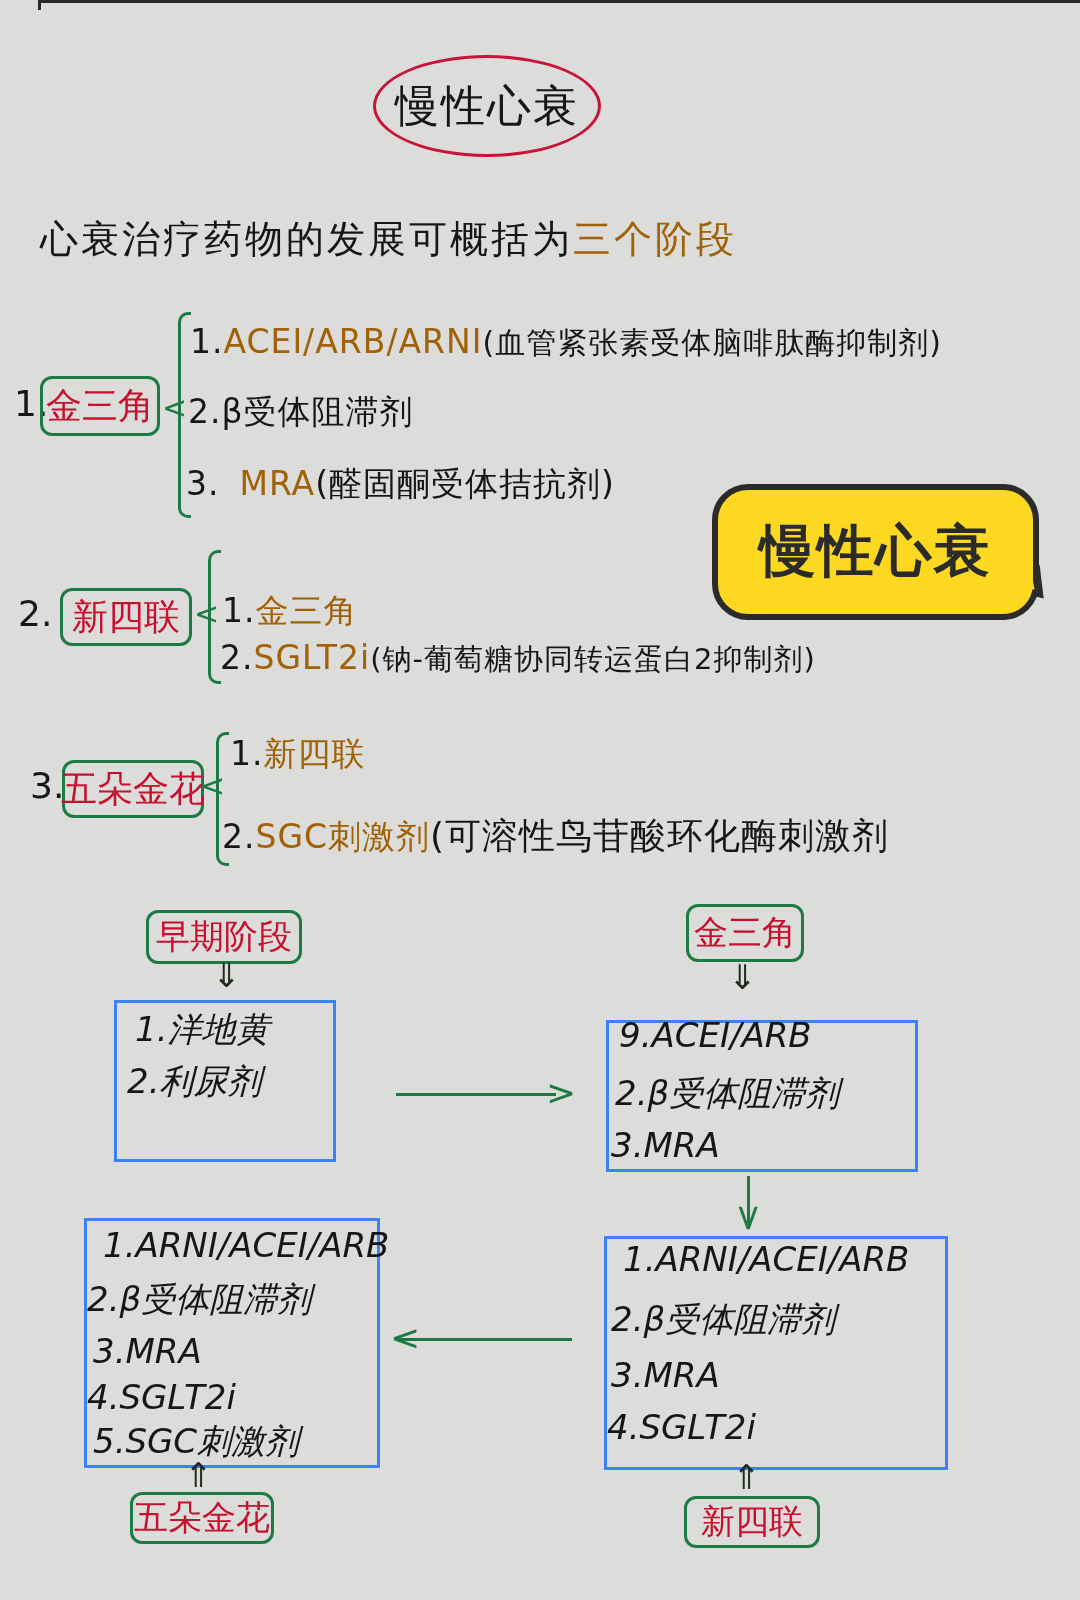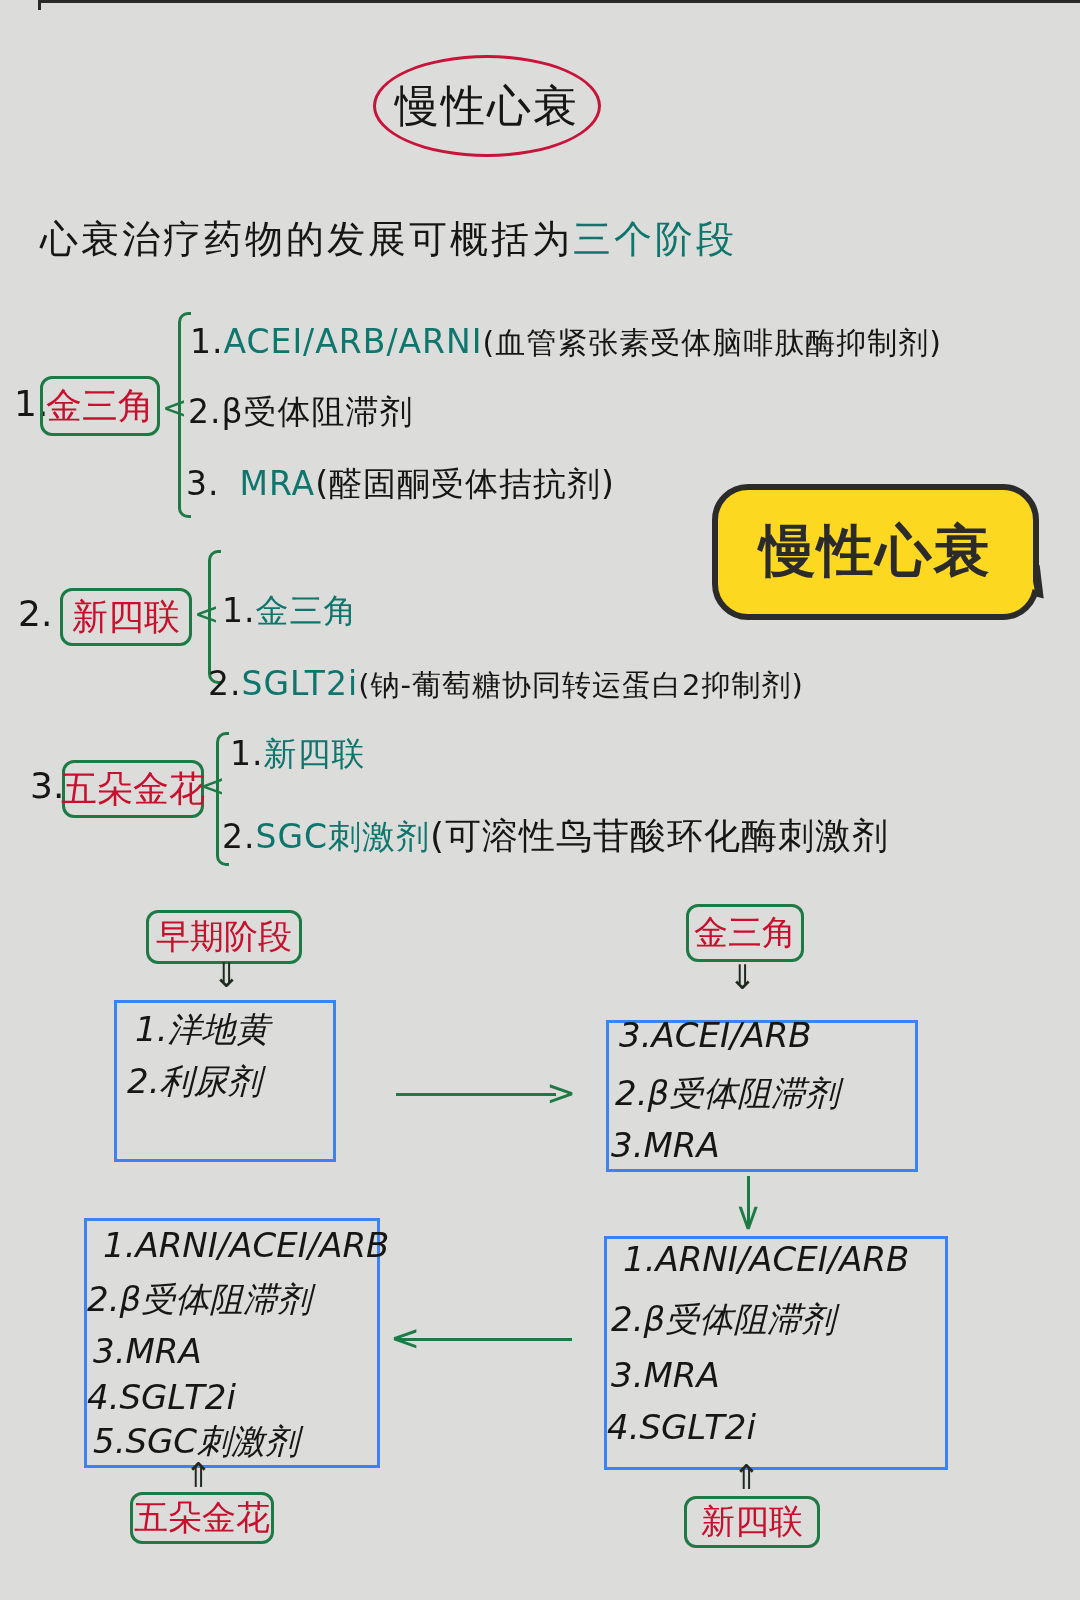--- a/index.html
+++ b/index.html
@@ -5,21 +5,21 @@
   html, body { margin: 0; padding: 0; }
   body {
     width: 1080px; height: 1600px; position: relative; overflow: hidden;
     background: #dcdcda;
     font-family: "DejaVu Sans", sans-serif;
     color: #161616;
   }
   .topline { position: absolute; left: 40px; top: 0; width: 1040px; height: 3px; background: #2a2a2a; }
   .topline-tick { position: absolute; left: 38px; top: 0; width: 3px; height: 10px; background: #2a2a2a; }
 
-  .red { color: #0f766e; }
+  .red { color: #a16207; }
 
   
   .title-oval {
     position: absolute; left: 373px; top: 55px; width: 222px; height: 96px;
     border: 3px solid #c8143a; border-radius: 50%;
     display: flex; align-items: center; justify-content: center;
   }
   .title-oval span { font-size: 44px; letter-spacing: 2px; }
 
   .intro { position: absolute; left: 40px; top: 214px; font-size: 38px; letter-spacing: 3px; white-space: nowrap; }
@@ -107,21 +107,21 @@
 
 <div class="stage-num" style="left:18px; top:593px;">2.</div>
 <div class="stage-box" style="left:60px; top:588px; width:126px; height:52px;">
   <span>新四联</span>
 </div>
 <div class="brace" style="left:208px; top:550px; height:128px;"></div>
 <div class="brace-point" style="left:194px; top:596px;">&lt;</div>
 <div class="line" style="left:222px; top:558px;margin-top:31px;">
   <span>1.</span><span class="red">金三角</span>
 </div>
-<div class="line" style="left:208px; top:638px;margin-top:26px;">
+<div class="line" style="left:220px; top:638px;">
   <span>2.</span><span class="red">SGLT2i</span><span style="font-size:29px;">(钠-葡萄糖协同转运蛋白2抑制剂)</span>
 </div>
 
 <div class="stage-num" style="left:30px; top:765px;">3.</div>
 <div class="stage-box" style="left:62px; top:760px; width:136px; height:52px;">
   <span>五朵金花</span>
 </div>
 <div class="brace" style="left:216px; top:732px; height:128px;"></div>
 <div class="brace-point" style="left:200px; top:768px;">&lt;</div>
 <div class="line" style="left:230px; top:732px;">
@@ -141,21 +141,21 @@
 </div>
 
 <div class="hline" style="left:396px; top:1093px; width:160px;"></div>
 <div class="arrowhead" style="left:546px; top:1075px;">&gt;</div>
 
 <div class="tag" style="left:686px; top:904px; width:112px; height:52px;">
   <span>金三角</span>
 </div>
 <div class="dbl-arrow" style="left:728px; top:960px;">⇓</div>
 <div class="flowbox" style="left:606px; top:1020px; width:306px; height:146px;">
-  <div class="item" style="top:-8px;">3.ACEI/ARB</div>
+  <div class="item" style="top:-8px;">9.ACEI/ARB</div>
   <div class="item" style="top:48px; left:6px;">2.β受体阻滞剂</div>
   <div class="item" style="top:102px; left:2px;">3.MRA</div>
 </div>
 
 <div class="vline" style="left:747px; top:1176px; height:50px;"></div>
 <div class="arrowhead" style="left:734px; top:1200px; transform:rotate(90deg);">&gt;</div>
 
 <div class="flowbox" style="left:604px; top:1236px; width:338px; height:228px;">
   <div class="item" style="top:0; left:16px;">1.ARNI/ACEI/ARB</div>
   <div class="item" style="top:58px; left:4px;">2.β受体阻滞剂</div>

